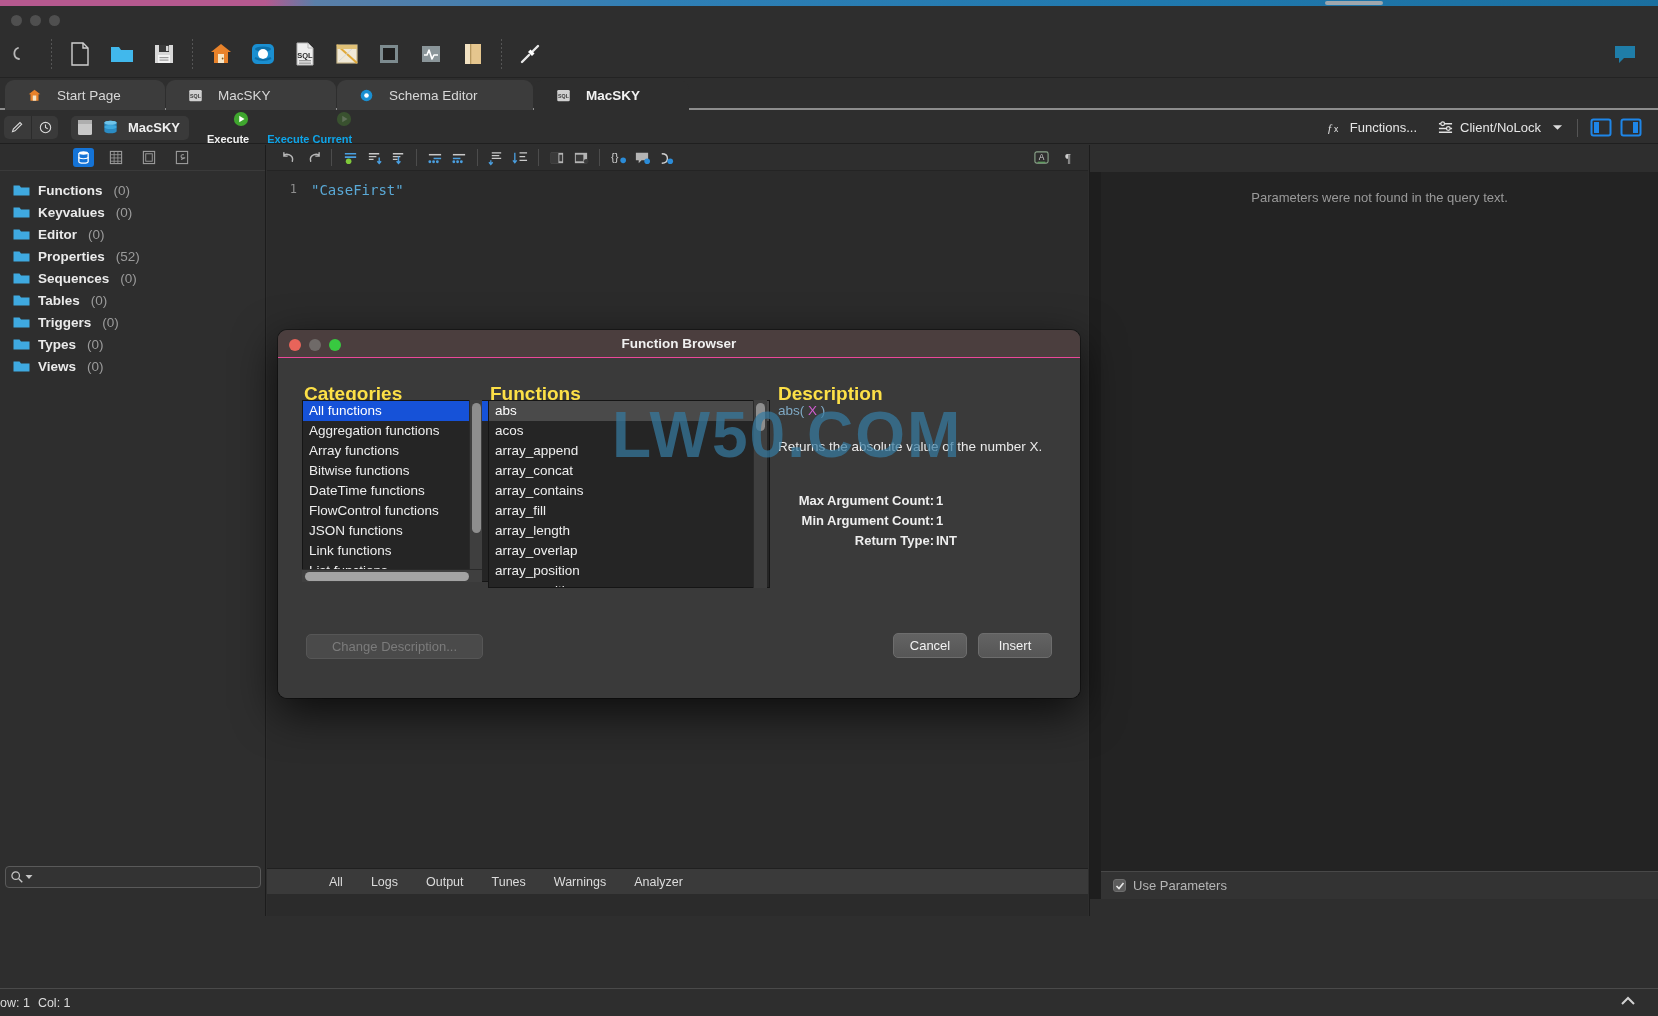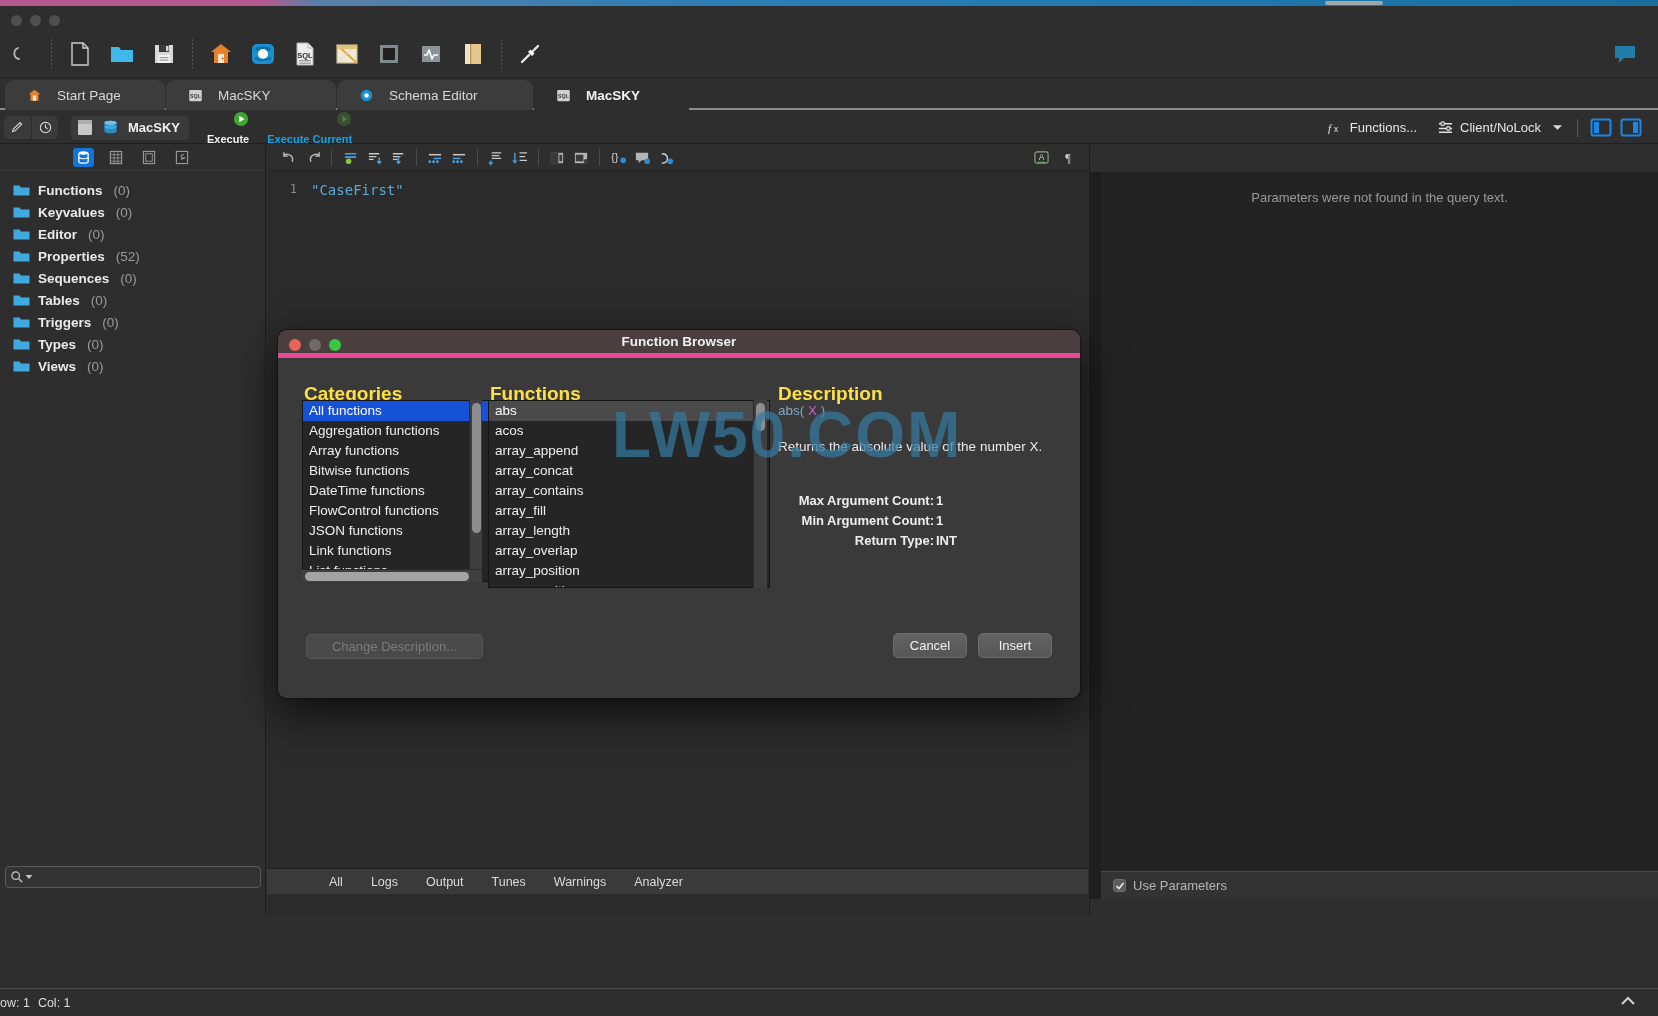--- a/index.html
+++ b/index.html
@@ -120,21 +120,21 @@
   .collapse-chevron { position: absolute; right: 22px; top: 5px; width: 16px; height: 16px; cursor: pointer; }
 
   
   .dialog {
     position: absolute; left: 278px; top: 330px; width: 802px; height: 368px;
     background: #3a3a3a; border-radius: 9px;
     box-shadow: 0 14px 44px rgba(0,0,0,0.72), 0 0 0 1px #1b1b1b;
     overflow: hidden;
   }
   .dlg-title {
-    height: 28px; background: #4b3e3e; border-bottom: 5px solid #ec4899;
+    height: 28px; background: #4b3e3e; border-bottom: 1px solid #ec4899;
     display: flex; align-items: center; position: relative;
   }
   .dlg-title .tt { width: 100%; text-align: center; font-size: 13.5px; font-weight: bold; color: #f0f0f0; }
   .dlg-tl { position: absolute; top: 9px; width: 12px; height: 12px; border-radius: 50%; }
   .dlg-tl.r { left: 11px; background: #e8645a; }
   .dlg-tl.y { left: 31px; background: #6f6a68; }
   .dlg-tl.g { left: 51px; background: #38c940; }
   .dlg-body { position: absolute; left: 0; top: 28px; right: 0; bottom: 0; background: #3a3a3a; }
 
   .col-hdr { position: absolute; font-size: 19px; font-weight: bold; color: #fde047; }

